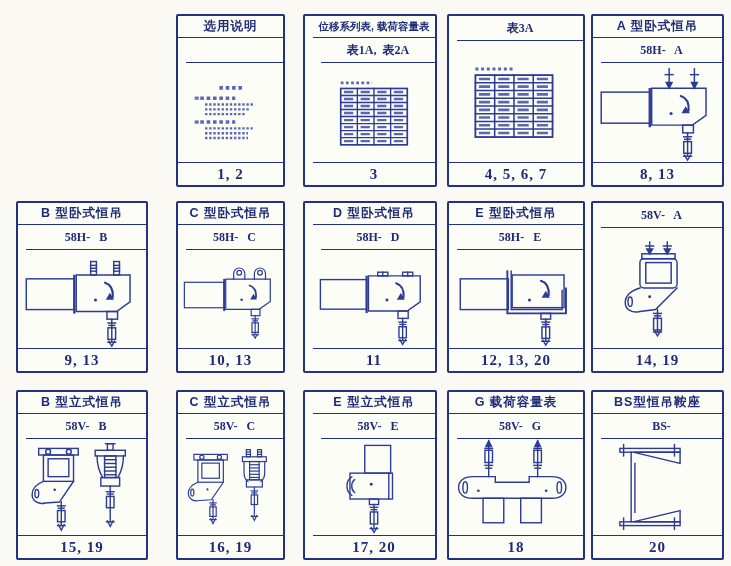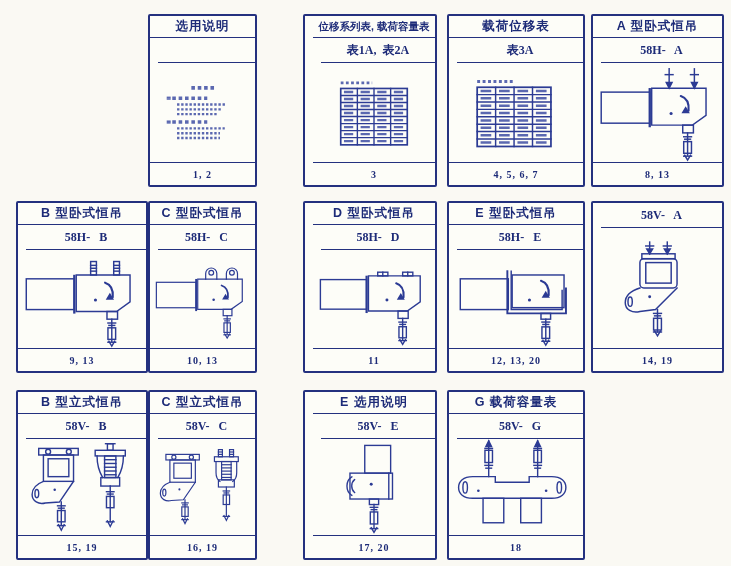--- a/index.html
+++ b/index.html
@@ -14,21 +14,21 @@
     border:2px solid #24317f;
     background:#fdfdf8;
     box-sizing:border-box;
     display:flex;flex-direction:column;
     border-radius:2px;
   }
   .r1{top:14px;height:173px;}
   .r2{top:201px;height:172px;}
   .r3{top:390px;height:170px;}
   .c1{left:16px;width:132px;}
-  .c2{left:148px;width:109px;}
+  .c2{left:176px;width:109px;}
   .c3{left:303px;width:134px;padding-left:8px;}
   .c4{left:447px;width:138px;}
   .c5{left:591px;width:133px;}
   .cell-title{
     flex:none;height:21px;
     border-bottom:1.5px solid #24317f;
     display:flex;align-items:center;justify-content:center;
     font-size:12.5px;font-weight:bold;color:#1d2b78;
     letter-spacing:1px;white-space:nowrap;overflow:hidden;
   }
@@ -41,21 +41,21 @@
     font-size:12px;font-weight:bold;color:#1d2b78;
     white-space:pre;overflow:hidden;margin-left:8px;
   }
   .cell-body{flex:1 1 auto;position:relative;overflow:hidden;}
   .cell-body svg{position:absolute;left:0;top:0;width:100%;height:100%;}
   .cell-footer{
     flex:none;height:22px;
     border-top:1.5px solid #24317f;
     display:flex;align-items:center;justify-content:center;
     font-family:"Liberation Serif", serif;
-    font-size:10px;font-weight:bold;color:#1d2b78;
+    font-size:15px;font-weight:bold;color:#1d2b78;
     letter-spacing:1px;white-space:pre;
   }
   .ink{stroke:#2c3b94;fill:none;stroke-width:1.5;stroke-linecap:square;}
   .ink2{stroke:#2c3b94;fill:none;stroke-width:2.2;stroke-linecap:round;}
   .dot{fill:#2c3b94;stroke:none;}
   .faint{stroke:#5b68b0;fill:none;stroke-linecap:butt;}
 </style>
 </head>
 <body>
 
@@ -118,21 +118,20 @@
           <line x1="33.5" y1="66.8" x2="99" y2="66.8" stroke-dasharray="10 8"></line>
           <line x1="33.5" y1="74.4" x2="99" y2="74.4" stroke-dasharray="10 8"></line>
           <line x1="33.5" y1="82" x2="99" y2="82" stroke-dasharray="10 8"></line>
         </g>
       </svg>
     </div>
     <div class="cell-footer">3</div>
   </div>
 
   <div class="cell r1 c4">
-    <div class="cell-title">载荷位移表</div>
     <div class="cell-sub">表3A</div>
     <div class="cell-body">
       <svg viewBox="0 0 132 102">
         <line class="faint" stroke-width="3" x1="26" y1="19" x2="64" y2="19" stroke-dasharray="3 2.6"></line>
         <g class="ink" stroke-width="1.1">
           <rect x="26" y="25" width="76" height="61" stroke-width="1.8"></rect>
           <line x1="45" y1="25" x2="45" y2="86"></line>
             <line x1="64" y1="25" x2="64" y2="86"></line>
             <line x1="83" y1="25" x2="83" y2="86"></line>
           <line x1="26" y1="32.6" x2="102" y2="32.6"></line>
@@ -421,21 +420,21 @@
           <rect x="92" y="61" width="8" height="12"></rect>
           <line x1="92" y1="88" x2="100" y2="88"></line>
           <path d="M93,87 L96,93 L99,87"></path>
         </g>
       </svg>
     </div>
     <div class="cell-footer">16, 19</div>
   </div>
 
   <div class="cell r3 c3">
-    <div class="cell-title">E 选用说明</div>
+    <div class="cell-title">E 型立式恒吊</div>
     <div class="cell-sub">58V-   E</div>
     <div class="cell-body">
       <svg viewBox="0 0 132 102">
         <g class="ink">
           <rect x="56" y="6" width="28" height="30"></rect>
           <rect x="40" y="36" width="46" height="28"></rect>
           <line x1="82" y1="36" x2="82" y2="64"></line>
           <path d="M42,40 a9,11 0 0 0 0,20"></path>
           <path d="M45,43 a6,8 0 0 0 0,14"></path>
           <circle class="dot" cx="63" cy="48" r="1.6"></circle>
@@ -476,14 +475,35 @@
           <circle class="dot" cx="26" cy="55" r="1.4"></circle>
           <circle class="dot" cx="98" cy="55" r="1.4"></circle>
           <rect x="31" y="63" width="22" height="26"></rect>
           <rect x="71" y="63" width="22" height="26"></rect>
         </g>
       </svg>
     </div>
     <div class="cell-footer">18</div>
   </div>
 
+  <div class="cell r3 c5">
+    <div class="cell-title">BS型恒吊鞍座</div>
+    <div class="cell-sub">BS-</div>
+    <div class="cell-body">
+      <svg viewBox="0 0 132 102">
+        <g class="ink">
+          <rect x="26" y="10" width="64" height="4"></rect>
+          <line x1="30" y1="6" x2="30" y2="18"></line>
+          <line x1="84" y1="6" x2="84" y2="18"></line>
+          <path d="M40,14 L90,14 L90,26 Z"></path>
+          <line x1="38" y1="14" x2="38" y2="88"></line>
+          <line x1="42" y1="26" x2="42" y2="78"></line>
+          <path d="M40,88 L90,88 L90,76 Z"></path>
+          <rect x="26" y="88" width="64" height="4"></rect>
+          <line x1="30" y1="84" x2="30" y2="96"></line>
+          <line x1="84" y1="84" x2="84" y2="96"></line>
+        </g>
+      </svg>
+    </div>
+    <div class="cell-footer">20</div>
+  </div>
 
 </div>
 
 </body></html>

